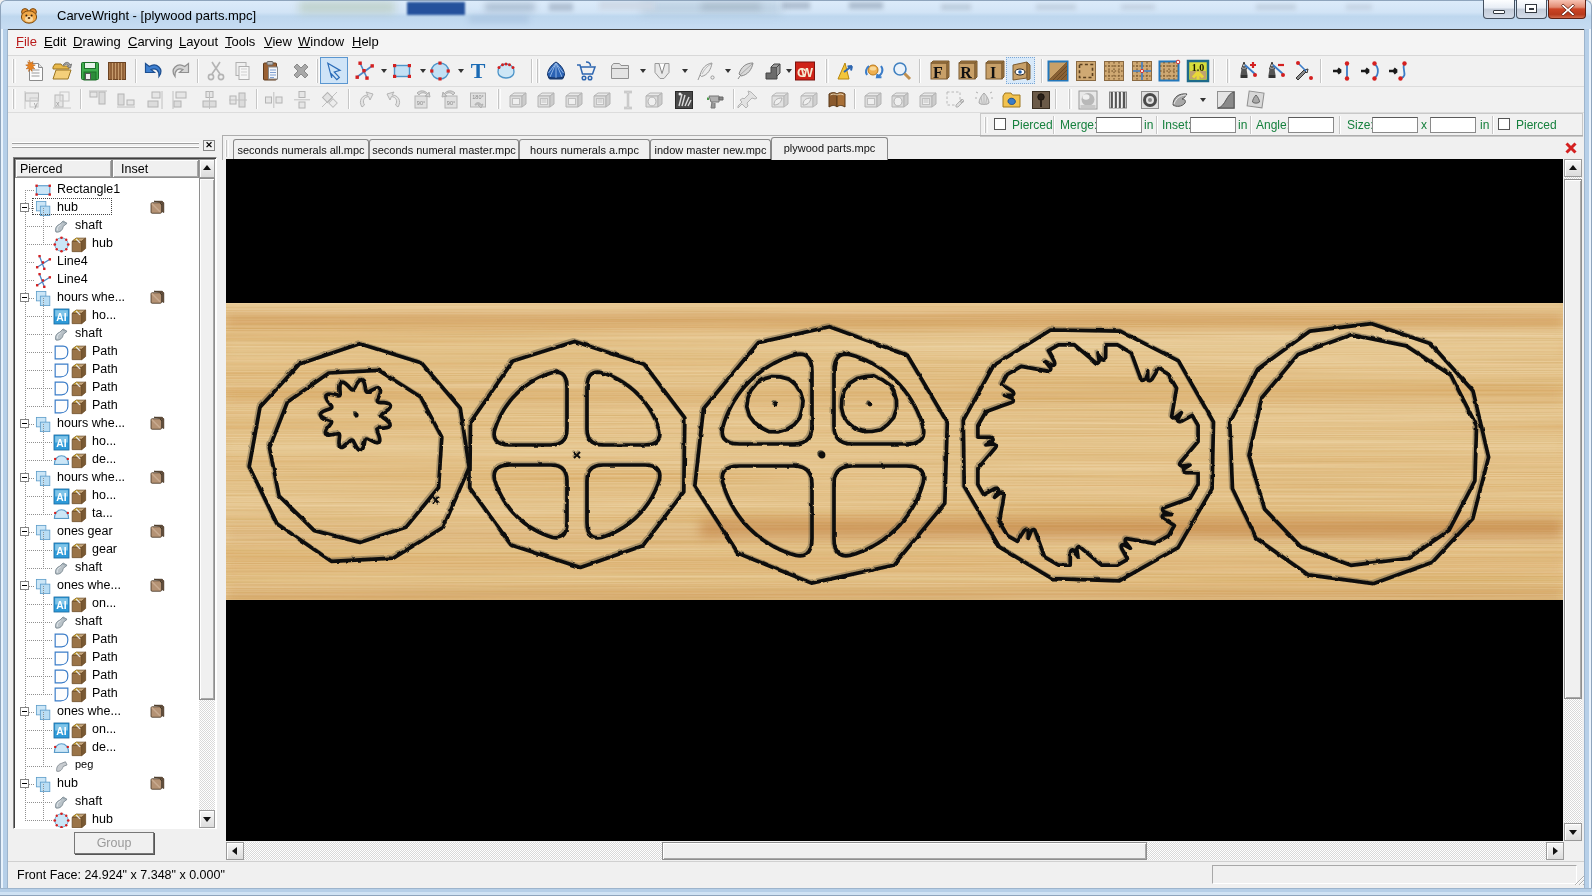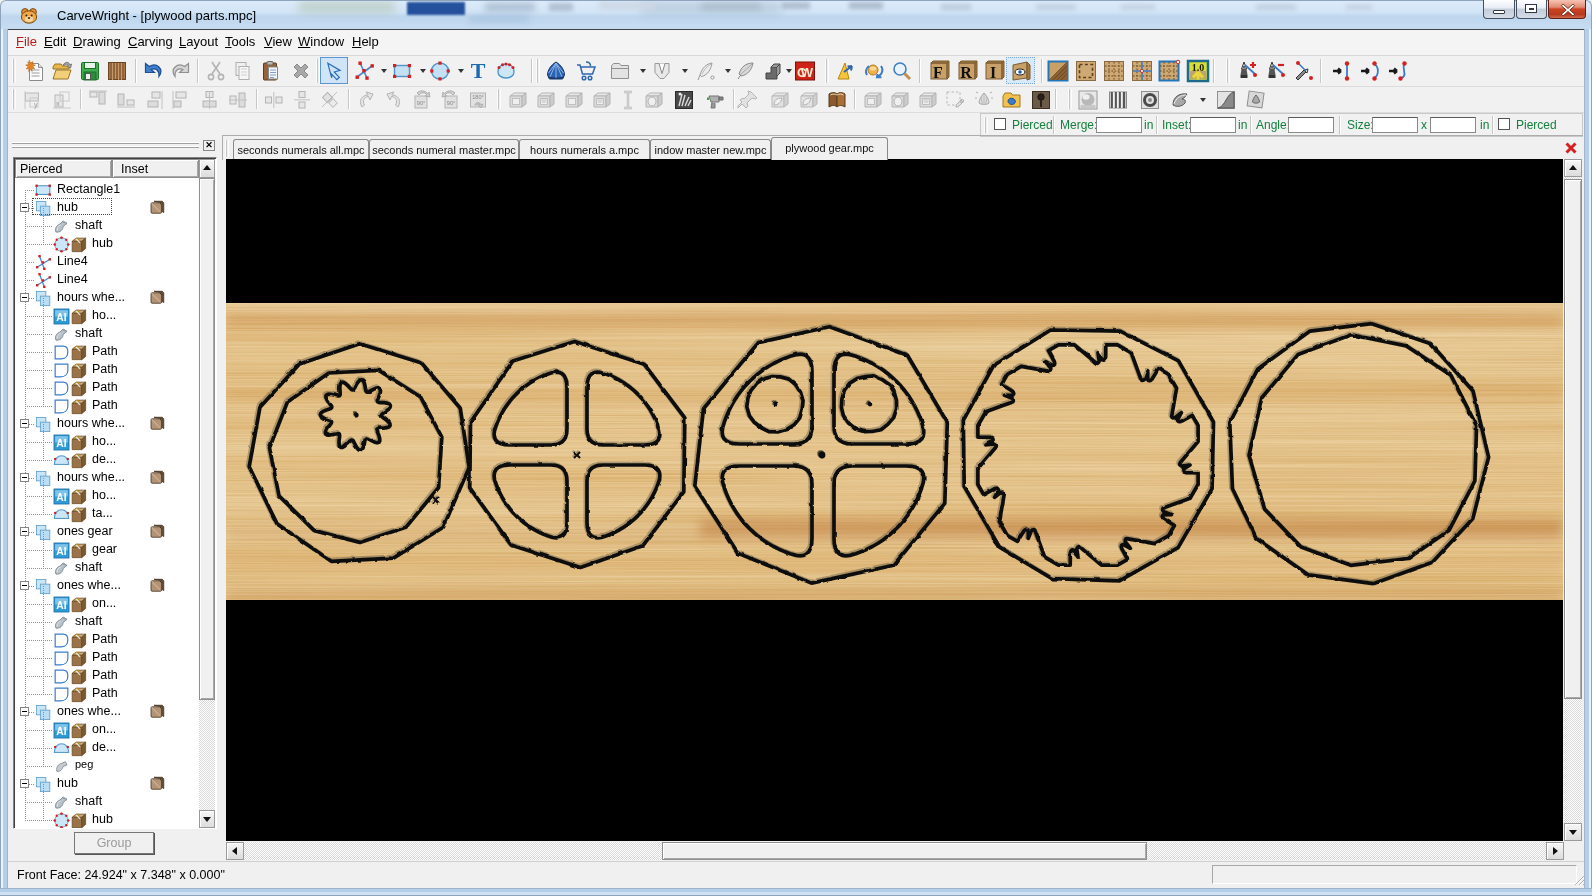--- a/index.html
+++ b/index.html
@@ -385,21 +385,21 @@
     <div class="lbl" style="left:1480px;top:117px">in</div>
 <div class="cb" style="left:1498px;top:118px"></div>
     <div class="lbl" style="left:1516px;top:117px">Pierced</div>
 <div class="abs" style="left:222px;top:135px;width:1361px;height:1px;background:#adadad"></div>
 <div class="abs" style="left:222px;top:135px;width:1px;height:25px;background:#adadad"></div>
 <div class="grip" style="left:225px;top:140px;height:17px"></div>
 <div class="tab" style="left:233px;width:136px">seconds numerals all.mpc</div>
 <div class="tab" style="left:369px;width:150px">seconds numeral master.mpc</div>
 <div class="tab" style="left:519px;width:131px">hours numerals a.mpc</div>
 <div class="tab" style="left:650px;width:121px">indow master new.mpc</div>
-<div class="tab" style="left:771px;width:117px;top:137px;height:23px;z-index:3">plywood gear.mpc</div>
+<div class="tab" style="left:771px;width:117px;top:137px;height:23px;z-index:3">plywood parts.mpc</div>
 <svg class="abs" style="left:1565px;top:142px" width="12" height="12" viewBox="0 0 12 12">
       <path d="M1.5 1.5l9 9M10.5 1.5l-9 9" stroke="#d42020" stroke-width="3"></path>
     </svg>
 <div class="abs" style="left:226px;top:159px;width:1337px;height:682px"><svg id="canvas" width="1337" height="682" viewBox="226 159 1337 682">
 <defs>
 <filter id="rough" x="-3%" y="-3%" width="106%" height="106%">
  <feTurbulence type="fractalNoise" baseFrequency="0.12" numOctaves="2" seed="3" result="n"></feTurbulence>
  <feDisplacementMap in="SourceGraphic" in2="n" scale="2.6" xChannelSelector="R" yChannelSelector="G"></feDisplacementMap>
 </filter>
 <filter id="grain1" x="0" y="0" width="100%" height="100%">

